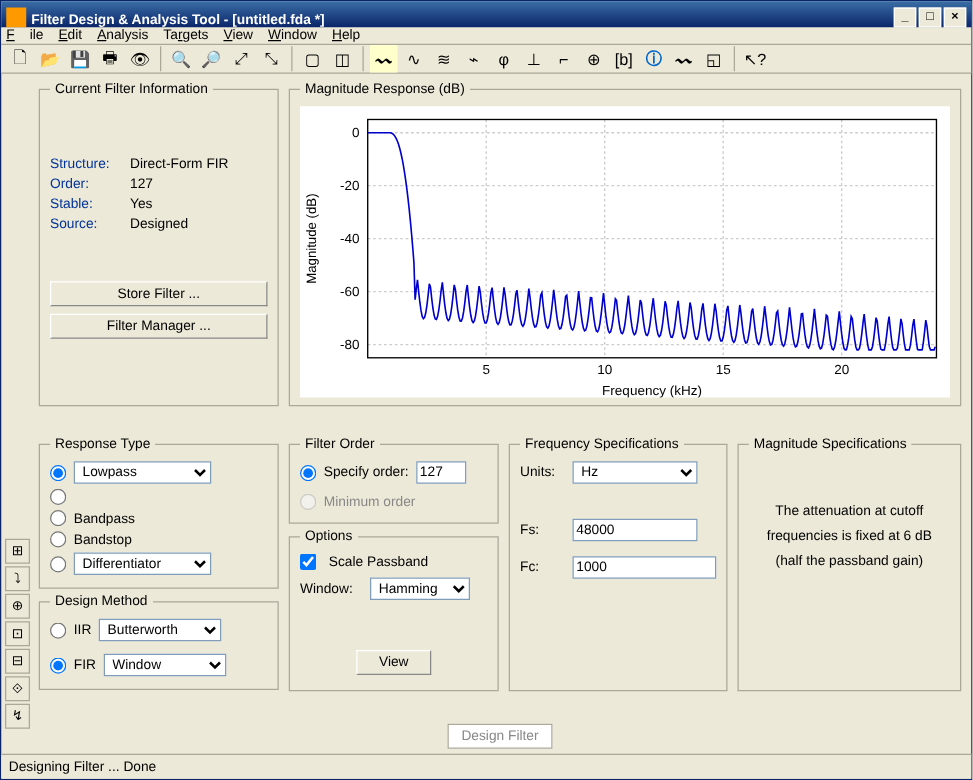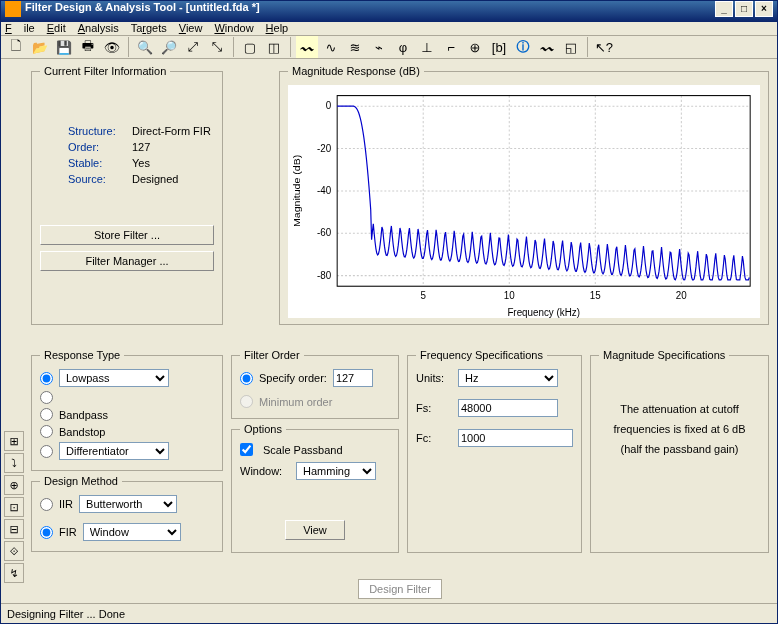--- a/index.html
+++ b/index.html
@@ -1,41 +1,41 @@
 <!DOCTYPE html>
 <html><head>
 <meta charset="utf-8">
 <style>
   * { box-sizing: border-box; margin: 0; padding: 0; font-family: Tahoma, Arial, sans-serif; font-size: 11px; }
   body { background: #ece9d8; user-select: none; }
   .window { width: 778px; height: 624px; border: 1px solid #0a246a; background: #ece9d8; display: flex; flex-direction: column; }
-  .titlebar { height: 36px; background: linear-gradient(#3a6ea5,#0a246a); color: #fff; display: flex; align-items: flex-start; padding: 0 4px; font-weight: bold; }
+  .titlebar { height: 36px; background: linear-gradient(#3a6ea5,#0a246a); color: #fff; display: flex; align-items: flex-end; padding: 0 4px; font-weight: bold; }
   .titlebar .icon { width:16px; height:16px; background:#f90; margin-right:4px; }
   .titlebar .title { flex:1; }
   .titlebar .wbtn { width:18px; height:16px; background:#ece9d8; color:#000; font-size:10px; text-align:center; line-height:14px; border:1px solid #fff; margin-left:2px; }
   .menubar { height:24px; background:#ece9d8; display:flex; align-items:center; padding:0 4px; border-bottom:1px solid #aca899; }
   .menubar span { margin-right:12px; cursor:default; }
   .menubar span u { text-decoration: underline; }
   .toolbar { height:28px; background:#ece9d8; border-bottom:1px solid #aca899; display:flex; align-items:center; padding:0 4px; gap:2px; }
   .tbtn { width:22px; height:22px; border:1px solid transparent; display:flex; align-items:center; justify-content:center; font-size:13px; }
   .tsep { width:1px; height:20px; background:#aca899; margin:0 3px; }
   .content { flex:1; display:flex; }
   .sidetabs { width:24px; display:flex; flex-direction:column; justify-content:flex-end; padding-bottom:20px; gap:2px; padding-left:3px; }
   .stbtn { width:20px; height:20px; border:1px solid #aca899; background:#ece9d8; font-size:11px; text-align:center; line-height:18px; }
   .main { flex:1; padding: 6px 8px 4px 6px; display:flex; flex-direction:column; gap:24px; }
   fieldset { border:1px solid #aca899; padding: 8px 8px 6px 8px; position:relative; }
   legend { font-size:11px; padding: 0 4px; color:#000; background:#ece9d8; }
   .toprow { display:flex; gap:8px; height:260px; }
   .info-box { width:192px; }
   .info-box .kv { display:flex; margin-bottom:4px; }
-  .info-box .k { color:#003399; width:64px;margin-left:28px; }
+  .info-box .k { color:#003399; width:64px; }
   .info-box .v { flex:1; }
   .info-btns { margin-top:40px; }
   .winbtn { display:block; width:100%; height:20px; background:#ece9d8; border:1px solid #888; border-top-color:#fff; border-left-color:#fff; margin-bottom:6px; font-size:11px; }
-  .chart-box { flex:1;margin-left:48px; }
+  .chart-box { flex:1; }
   .chart-area { width:100%; height:100%; background:#fff; position:relative; }
   .botrow { display:flex; gap:8px; flex:1; }
   .sel, .txtin { border:1px solid #7f9db9; background:#fff; height:18px; font-size:11px; padding:0 2px; }
   .sel { width:110px; }
   .radiorow { display:flex; align-items:center; margin-bottom:4px; gap:6px; }
   .radiorow input[type=radio] { margin:0; }
   .designbtn-row { text-align:center; padding-top:2px; }
   .designbtn { height:20px; padding:0 10px; border:1px solid #aca899; background:#ffffff; color:#888; }
   .statusbar { height:20px; border-top:1px solid #aca899; padding:2px 6px; background:#ece9d8; line-height:16px; }
   .chk { margin-right:4px; }
@@ -228,21 +228,21 @@
             <div style="text-align:center; margin-top:40px;"><button class="winbtn" style="width:60px;display:inline-block">View</button></div>
           </fieldset>
         </div>
 
         <fieldset style="width:174px">
           <legend>Frequency Specifications</legend>
           <div class="radiorow">
               <span style="width:36px">Units:</span>
               <select class="sel" style="width:100px"><option>Hz</option></select>
             </div>
-          <div class="radiorow" style="margin-top:12px">
+          <div class="radiorow" style="margin-top:28px">
               <span style="width:36px">Fs:</span>
               <input class="txtin" style="width: 100px;" value="48000">
             </div>
           <div class="radiorow" style="margin-top:12px">
               <span style="width:36px">Fc:</span>
               <input class="txtin" style="width: 115px;" value="1000">
             </div>
         </fieldset>
 
         <fieldset style="flex:1">

